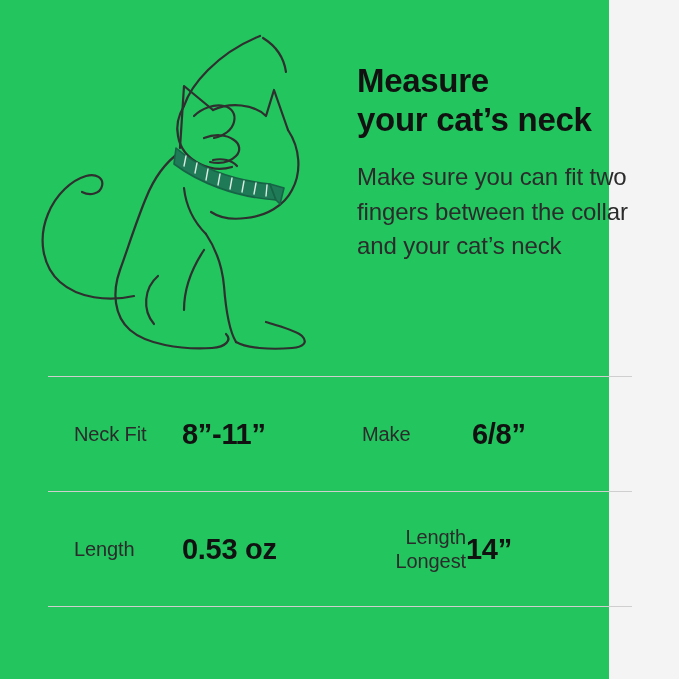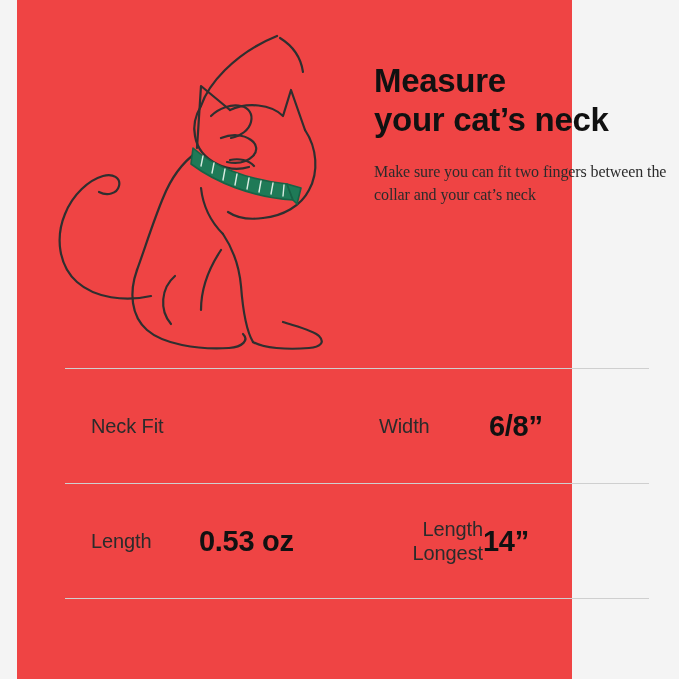--- a/index.html
+++ b/index.html
@@ -9,24 +9,23 @@
   body {
     width: 679px;
     height: 679px;
     background: #f4f4f4;
     font-family: "Liberation Sans", sans-serif;
     color: #1a1a1a;
     overflow: hidden;
   }
   .page {
     position: relative;
-    width: 555px;
+    width: 609px;
     height: 679px;
-    background: #ef4444;
-    margin-left: 17px;
+    background: #22c55e;
   }
 
   
   .top {
     position: relative;
     height: 372px;
   }
   .illustration {
     position: absolute;
     left: 8px;
@@ -42,33 +41,32 @@
   }
   .headline {
     font-size: 33px;
     line-height: 1.18;
     font-weight: bold;
     letter-spacing: -0.3px;
     margin: 0 0 20px 0;
     color: #111111;
   }
   .subcopy {
-    font-size: 16px;
+    font-size: 24px;
     line-height: 1.45;
     color: #2b2b2b;
     margin: 0;
     letter-spacing: -0.1px;
-    font-family: Liberation Serif, serif;
   }
 
   
   .specs {
     position: absolute;
     left: 48px;
-    top: 368px;
+    top: 376px;
     width: 584px;
   }
   .rule {
     height: 1px;
     background: #cfcfcf;
     width: 100%;
   }
   .spec-row {
     display: flex;
     align-items: center;
@@ -171,23 +169,24 @@
       <p class="subcopy">Make sure you can fit two fingers between the collar and your cat’s neck</p>
     </div>
   </div>
 
   <div class="specs">
     <div class="rule"></div>
 
     <div class="spec-row">
       <div class="spec-cell left">
         <span class="spec-label label-w-neck">Neck Fit</span>
+        <span class="spec-value">8”-11”</span>
       </div>
       <div class="spec-cell right">
-        <span class="spec-label label-w-width">Width</span>
+        <span class="spec-label label-w-width">Make</span>
         <span class="spec-value">6/8”</span>
       </div>
     </div>
 
     <div class="rule"></div>
 
     <div class="spec-row">
       <div class="spec-cell left">
         <span class="spec-label label-w-weight">Length</span>
         <span class="spec-value">0.53 oz</span>

